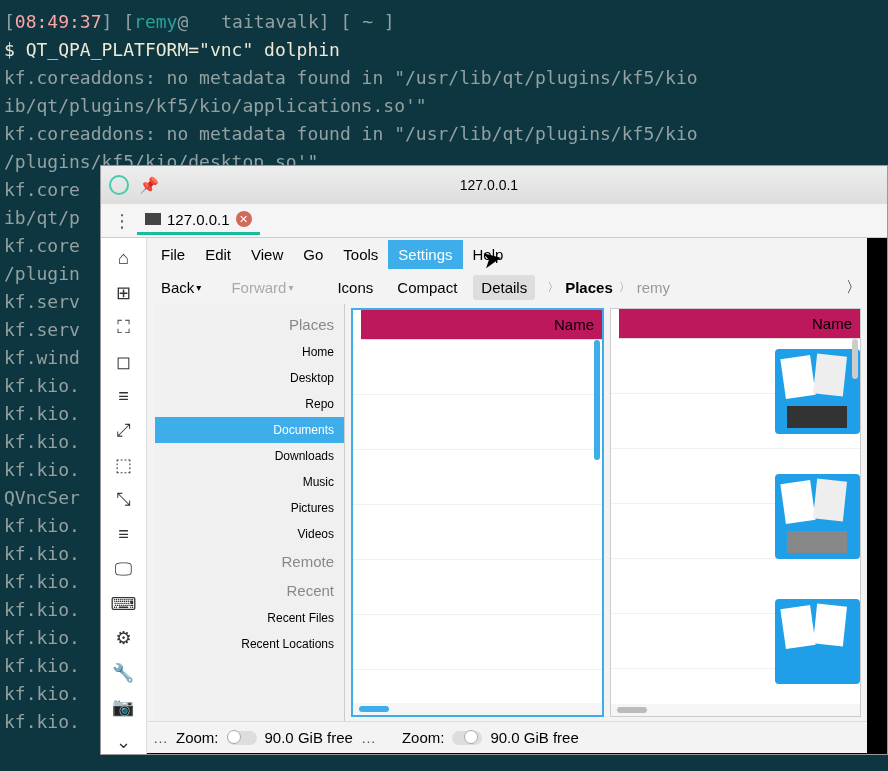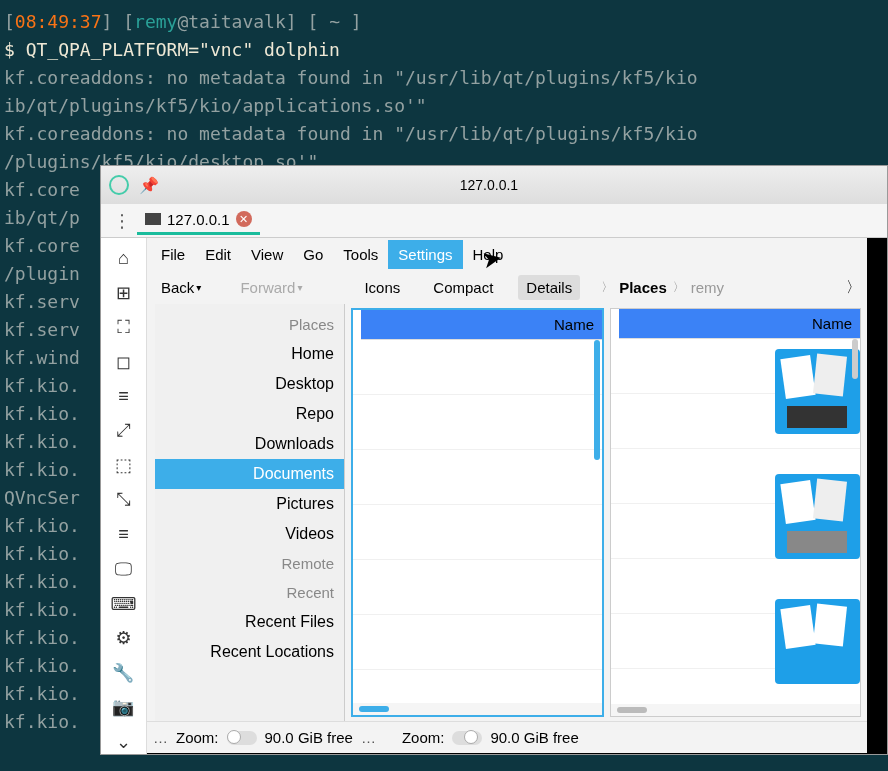--- a/index.html
+++ b/index.html
@@ -1,58 +1,58 @@
 <!DOCTYPE html>
 <html><head>
 <meta charset="utf-8">
 <style>
 * { margin: 0; padding: 0; box-sizing: border-box; }
 body { font-family: sans-serif; font-size: 14px; background: #000; width: 888px; height: 771px; overflow: hidden; position: relative; }
 .terminal { background: #0d3640; color: #93a1a1; font-family: monospace; font-size: 18px; padding: 8px 4px; width: 888px; height: 771px; line-height: 28px; white-space: pre; overflow: hidden; }
-.terminal .time { color: #f97316; }
+.terminal .time { color: #fca5a5; }
 .terminal .user { color: #2aa198; }
-.terminal .host { color: #93a1a1; }
+.terminal .host { color: #93a1a1; padding-left: 33px; }
 .terminal .prompt-home { color: #93a1a1; }
 .terminal .white { color: #eee8d5; }
 .vnc-window { position: absolute; top: 165px; left: 100px; width: 788px; height: 590px; background: #fff; border: 1px solid #999; }
 .vnc-titlebar { height: 38px; background: linear-gradient(#eee,#ddd); display: flex; align-items: center; padding: 0 8px; }
 .vnc-titlebar .icon-circle { width: 20px; height: 20px; border: 2px solid #4ca; border-radius: 50%; margin-right: 6px; display:inline-block; position:relative;}
 .vnc-titlebar .pin { font-size: 16px; margin-left: 4px; }
 .vnc-titlebar .spacer { flex: 1; text-align:center; }
 .tab-strip { height: 34px; background: #f5f5f5; display:flex; align-items:center; padding-left:6px; border-bottom:1px solid #ccc;}
 .tab-more { padding: 4px 6px; font-size:18px; color:#555;}
 .tab { display:flex; align-items:center; gap:6px; padding:4px 8px; border-bottom:3px solid #1abc9c; font-size:15px;}
 .tab .chip { width:16px;height:12px;background:#444;}
 .tab .close { width:16px;height:16px;border-radius:50%;background:#d26a5c;color:#fff;font-size:11px;display:flex;align-items:center;justify-content:center;}
 .app-area { display:flex; height: calc(100% - 72px);}
 .left-sidebar { width:46px; background:#fff; border-right:1px solid #ddd; display:flex; flex-direction:column; align-items:center; padding-top:8px; gap:10px;}
 .left-sidebar .ico { width:28px;height:26px;display:flex;align-items:center;justify-content:center;font-size:18px;color:#333;}
 .app-main { flex:1; background:#000; position:relative;text-align:right;}
 .dolphin { position:absolute; left:0; top:0; width:720px; height:515px; background:#f3f3f3;}
 .menu-bar { height:32px; display:flex; align-items:center; gap:0; padding:0 4px;}
 .menu-bar .mi { padding:6px 10px; font-size:15px;}
 .menu-bar .mi.active { background:#3daee9; color:#fff;}
-.toolbar { height:34px; display:flex; align-items:center; padding:0 6px; gap:17px; font-size:15px;}
+.toolbar { height:34px; display:flex; align-items:center; padding:0 6px; gap:8px; font-size:15px;}
 .toolbar .btn { padding:4px 8px; display:flex; align-items:center;}
 .toolbar .btn.disabled { color:#aaa;margin-left:6px;}
 .toolbar .btn.pressed { background:#ddd; border-radius:3px;}
 .toolbar .chev { font-size:10px; margin-left:2px;}
 .breadcrumb { display:flex; align-items:center; gap:6px; margin-left:4px;}
 .breadcrumb .bc { font-weight:bold;}
 .breadcrumb .sep { color:#888; font-size:12px;}
 .breadcrumb .bc.dim { color:#999; font-weight:normal;}
 .dolphin-body { display:flex; height: calc(100% - 66px - 32px); padding-left: 8px;}
 .places { width:190px; background:#f0f0f0; border-right:1px solid #ccc; padding:6px 0; overflow:hidden;}
 .places .section { color:#888; padding:6px 10px; font-size:15px;}
-.places .item { padding:6px 10px 6px 28px; font-size:16px;}
+.places .item { padding:6px 10px 6px 28px; font-size:12px;}
 .places .item.sel { background:#3daee9; color:#fff;}
 .splitter { display:flex; flex:1; gap:6px; padding:4px 6px; background:#f3f3f3;}
 .pane { flex:1; background:#fff; border:1px solid #ccc; position:relative; display:flex; flex-direction:column;}
 .pane.active { border:2px solid #3daee9;}
-.pane-header { background:#3b82f6; padding:6px 8px; font-size:15px; border-bottom:1px solid #ddd;margin-left:8px;}
+.pane-header { background:#be185d; padding:6px 8px; font-size:15px; border-bottom:1px solid #ddd;margin-left:8px;}
 .pane-content { flex:1; position:relative; overflow:hidden;}
 .pane-content .row { height:55px; border-bottom:1px solid #f0f0f0;}
 .pane .hscroll { height:12px; background:#f5f5f5;}
 .pane .hscroll .thumb { width:30px;height:6px;background:#3daee9;margin:3px 0 0 6px;border-radius:3px;}
 .pane .hscroll.gray .thumb { background:#bbb;}
 .vscroll { position:absolute; right:2px; top:30px; width:6px; height:120px; background:#3daee9; border-radius:3px;}
 .pane .vscroll.gray { background:#ccc; height:40px;}
 .statusbar { height:32px; display:flex; align-items:center; font-size:15px; padding:0 6px; gap:8px; border-top:1px solid #ddd; background:#f3f3f3;}
 .statusbar .zoom-slider { width:30px;height:14px;border-radius:7px;background:#ddd;position:relative;}
 .statusbar .zoom-slider .knob { width:14px;height:14px;border-radius:50%;background:#fff;border:1px solid #aaa;position:absolute;left:0;top:-1px;}
@@ -160,22 +160,23 @@
           <span style="flex:1"></span>
           <span class="more">〉</span>
         </div>
         <div class="dolphin-body">
           <div class="places">
             <div class="section">Places</div>
             <div id="places-list">
                 <div class="item">Home</div>
                 <div class="item">Desktop</div>
                 <div class="item">Repo</div>
+                <div class="item sel">Documents</div>
                 <div class="item">Downloads</div>
-                <div class="item sel">Documents</div>
+                <div class="item">Music</div>
                 <div class="item">Pictures</div>
                 <div class="item">Videos</div>
               </div>
             <div class="section">Remote</div>
             <div class="section">Recent</div>
             <div id="recent-list">
                 <div class="item">Recent Files</div>
                 <div class="item">Recent Locations</div>
               </div>
           </div>

